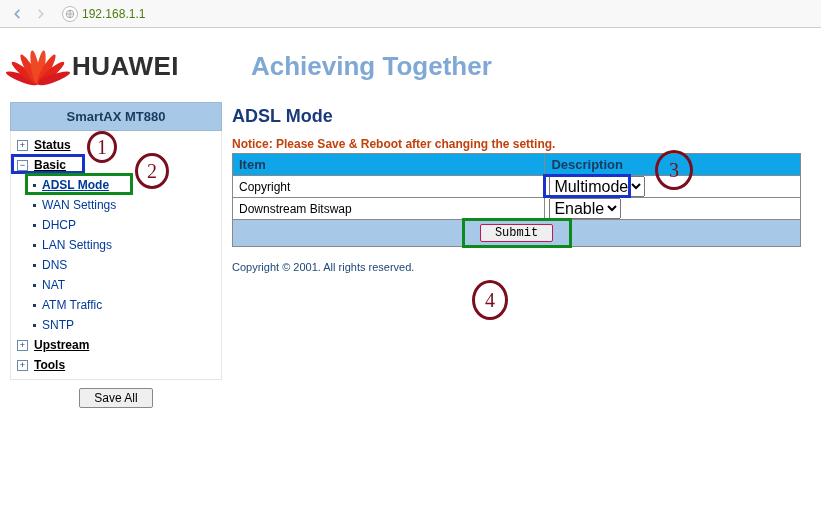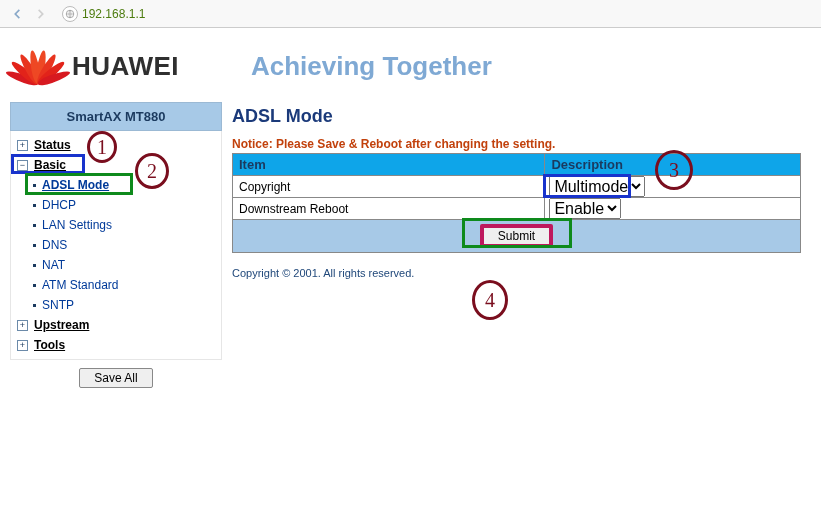--- a/index.html
+++ b/index.html
@@ -198,25 +198,25 @@
     font-family: inherit;
   }
   .submit-row {
     background: #a7c9e7;
     text-align: center;
     padding: 4px 0;
     border: 1px solid #888;
     border-top: none;
   }
   .submit-row button {
-    font-family: Liberation Sans, sans-serif;
+    font-family: Liberation Mono, monospace;
     font-size: 12px;
     padding: 1px 14px;
     background: #efefef;
-    border: 4px solid #be185d;
+    border: 1px solid #be185d;
     border-radius: 2px;
   }
   .copyright {
     color: #20487a;
     font-size: 11px;
     margin-top: 14px;
   }
   
   .annot {
     position: absolute;
@@ -296,37 +296,41 @@
           <span class="annot" style="border:3px solid #1833cc;left:0;top:-1px;width:74px;height:20px"></span>
         </div>
 
         <div class="nav-item active" style="position:relative">
           <span class="bullet"></span>
           <a>ADSL Mode</a>
           <span class="annot" style="border:3px solid #0e8a1c;left:14px;top:-2px;width:108px;height:22px"></span>
         </div>
         <div class="nav-item">
           <span class="bullet"></span>
+          <a>WAN Settings</a>
+        </div>
+        <div class="nav-item">
+          <span class="bullet"></span>
           <a>DHCP</a>
         </div>
         <div class="nav-item">
           <span class="bullet"></span>
           <a>LAN Settings</a>
         </div>
         <div class="nav-item">
           <span class="bullet"></span>
           <a>DNS</a>
         </div>
         <div class="nav-item">
           <span class="bullet"></span>
           <a>NAT</a>
         </div>
         <div class="nav-item">
           <span class="bullet"></span>
-          <a>ATM Standard</a>
+          <a>ATM Traffic</a>
         </div>
         <div class="nav-item">
           <span class="bullet"></span>
           <a>SNTP</a>
         </div>
 
         <div class="nav-section">
           <span class="tree-toggle">+</span>
           <a>Upstream</a>
         </div>
@@ -356,21 +360,21 @@
         <tr>
           <td>Copyright</td>
           <td class="val" style="position:relative">
             <select>
               <option>Multimode</option>
             </select>
             <span class="annot" style="border:3px solid #1833cc;left:-2px;top:-2px;width:88px;height:24px"></span>
           </td>
         </tr>
         <tr>
-          <td>Downstream Reboot</td>
+          <td>Downstream Bitswap</td>
           <td class="val">
             <select>
               <option>Enable</option>
             </select>
           </td>
         </tr>
       </tbody>
         </table>
       <div class="submit-row" style="position:relative">
         <button>Submit</button>

